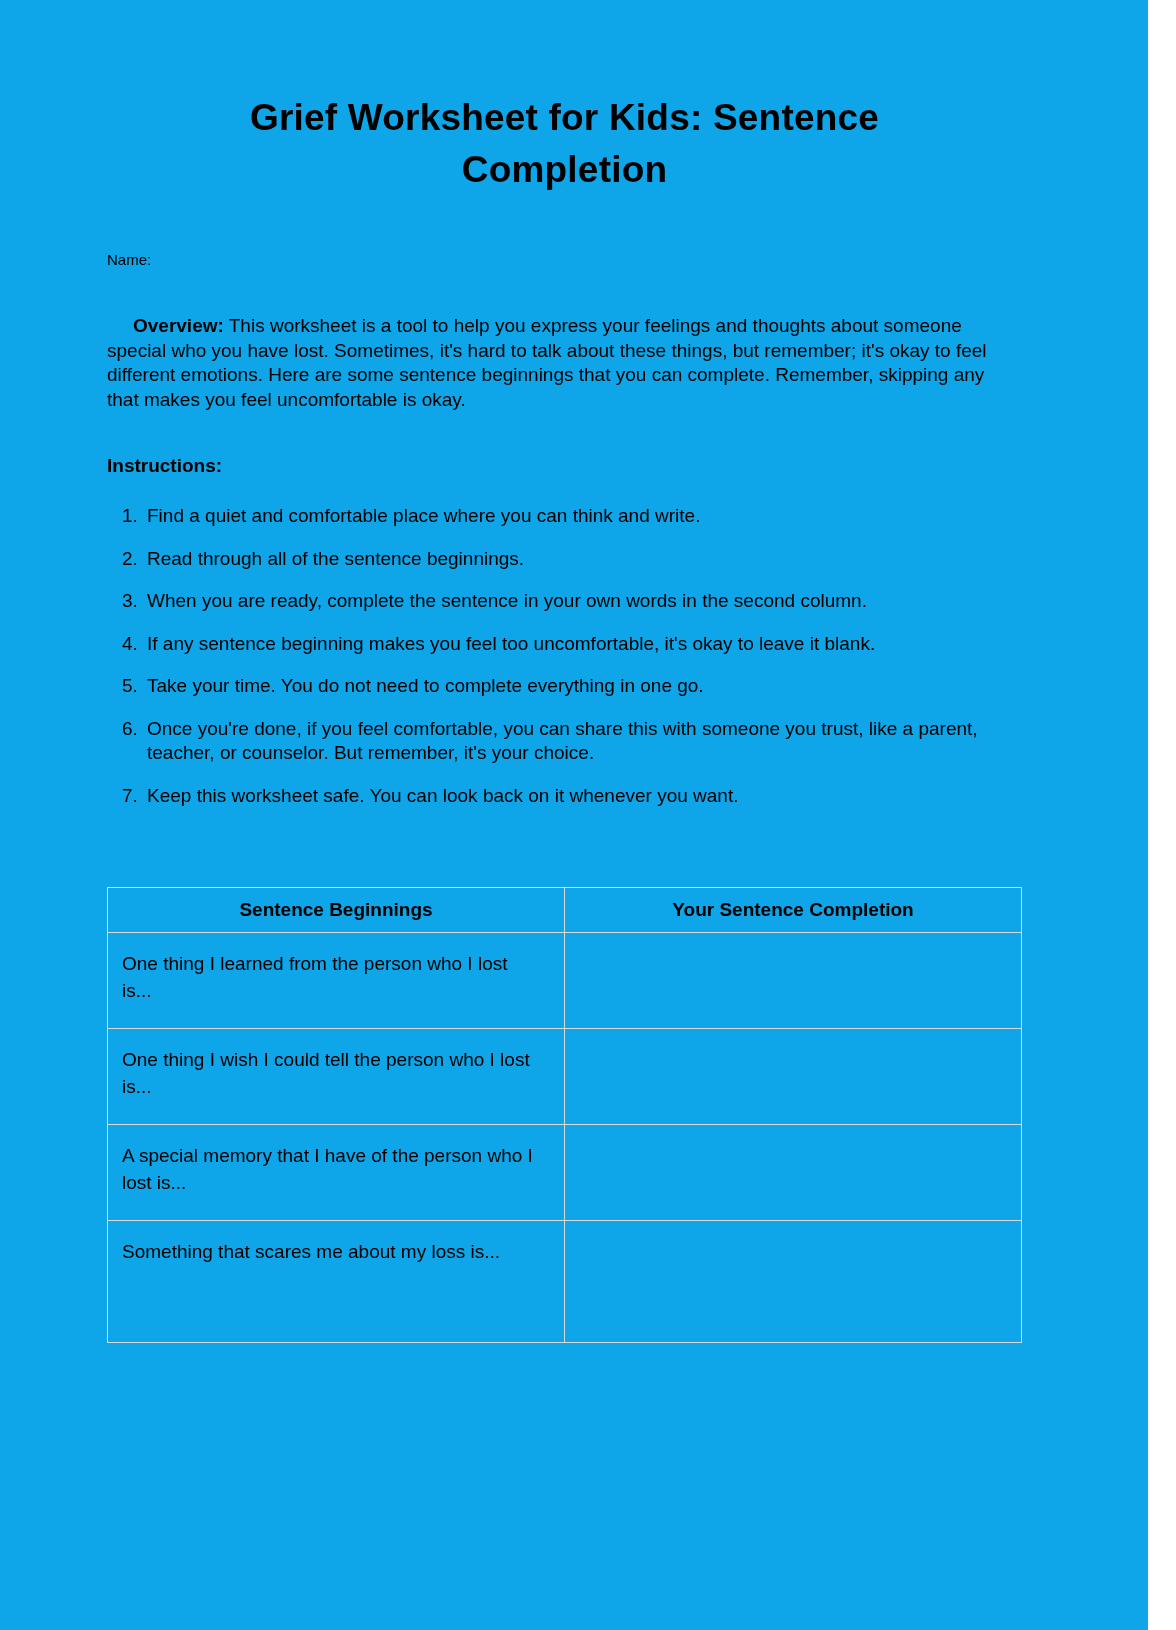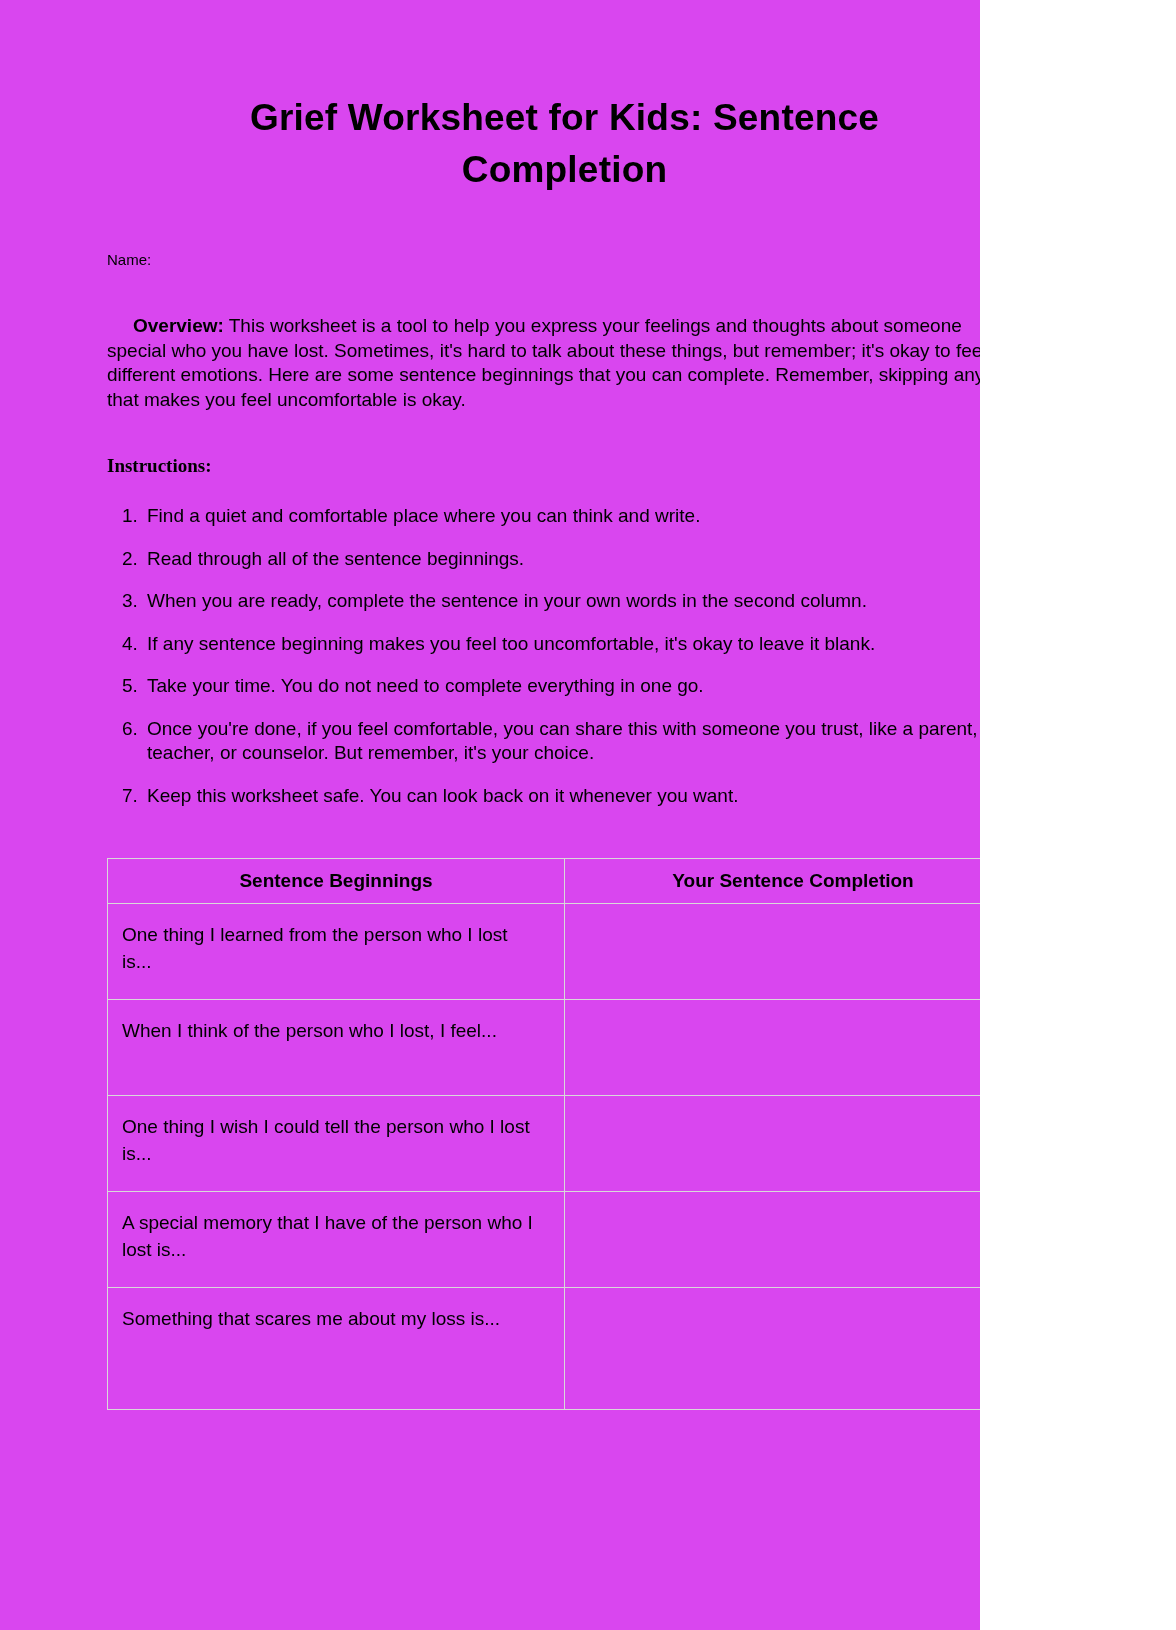--- a/index.html
+++ b/index.html
@@ -2,23 +2,23 @@
 <html><head>
 <meta charset="utf-8">
 <style>
   * { box-sizing: border-box; margin: 0; padding: 0; }
   html, body {
     background: #ffffff;
     font-family: "Liberation Sans", "DejaVu Sans", sans-serif;
     color: #000000;
   }
   .page {
-    width: 980px;
+    width: 1148px;
     height: 1630px;
-    background: #d946ef;
+    background: #0ea5e9;
     position: relative;
     overflow: hidden;
   }
   .content {
     width: 915px;
     margin-left: 107px;
     padding-top: 92px;
   }
   .doc-title {
     font-size: 37px;
@@ -40,36 +40,35 @@
     font-size: 19px;
     line-height: 24.5px;
     max-width: 893px;
   }
   .overview b { font-weight: bold; margin-left: 26px; }
   .instructions-label {
     margin-top: 42px;
     font-size: 19px;
     font-weight: bold;
     line-height: 24px;
-    font-family: Liberation Serif, serif;
   }
   ol.instructions-list {
     margin-top: 26px;
     padding-left: 36px;
     font-size: 19px;
     line-height: 24.5px;
     max-width: 893px;
   }
   ol.instructions-list li {
     margin-bottom: 18px;
     padding-left: 4px;
     margin-top: 16px;
   }
   table.worksheet-table {
-    margin-top: 50px;
+    margin-top: 79px;
     width: 914px;
     border-collapse: collapse;
     table-layout: fixed;
   }
   table.worksheet-table th,
   table.worksheet-table td {
     border: 1px solid #d9d9d9;
     font-size: 19px;
     vertical-align: top;
   }
@@ -121,24 +120,20 @@
           <th>Sentence Beginnings</th>
           <th>Your Sentence Completion</th>
         </tr>
       </thead>
       <tbody>
         <tr>
           <td>One thing I learned from the person who I lost is...</td>
           <td class="completion-cell"></td>
         </tr>
         <tr>
-          <td>When I think of the person who I lost, I feel...</td>
-          <td class="completion-cell"></td>
-        </tr>
-        <tr>
           <td>One thing I wish I could tell the person who I lost is...</td>
           <td class="completion-cell"></td>
         </tr>
         <tr>
           <td>A special memory that I have of the person who I lost is...</td>
           <td class="completion-cell"></td>
         </tr>
         <tr>
           <td>Something that scares me about my loss is...</td>
           <td class="completion-cell"></td>

